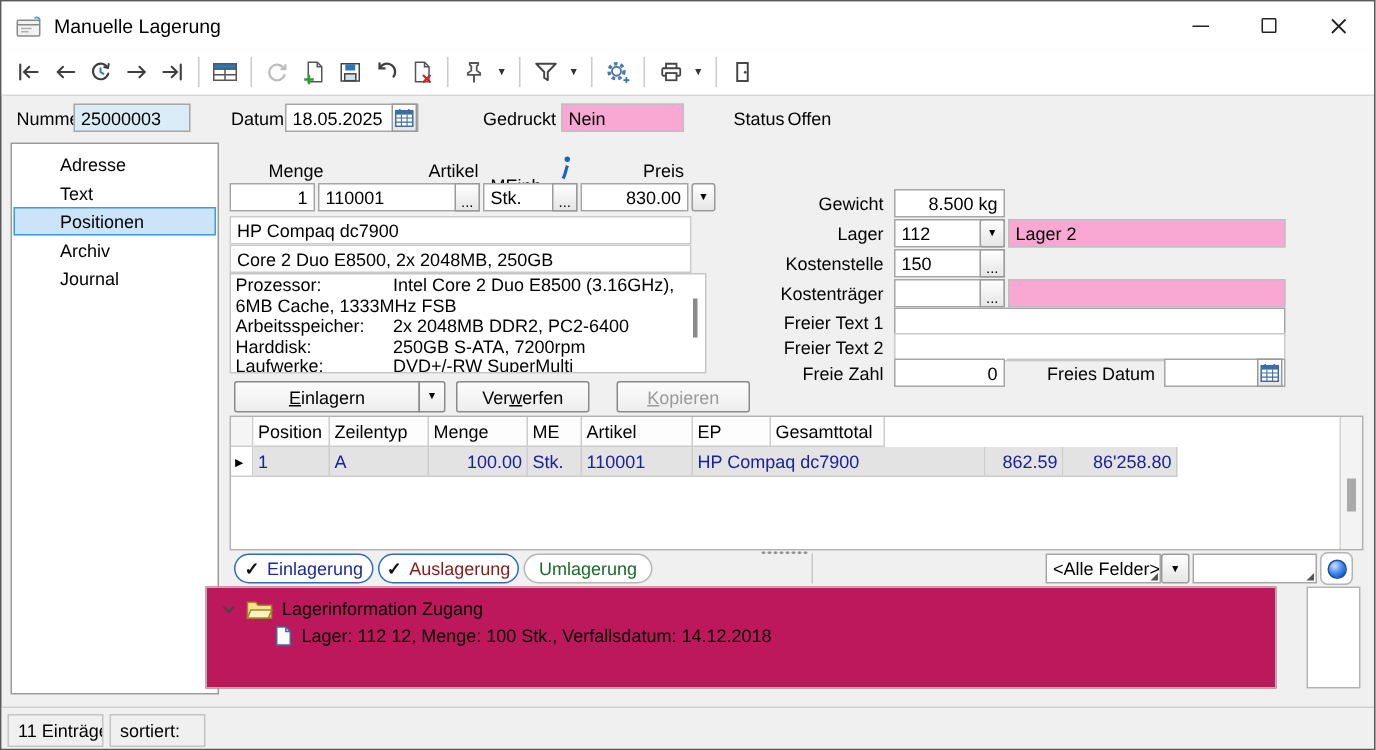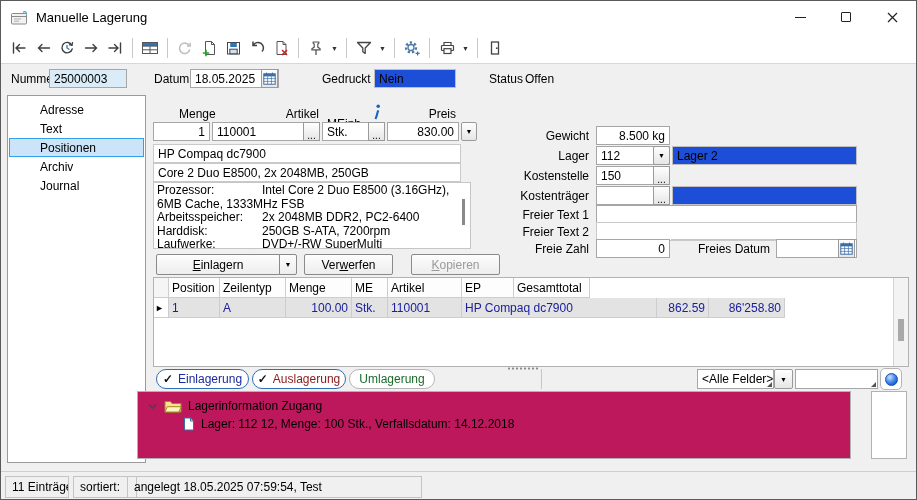--- a/index.html
+++ b/index.html
@@ -17,21 +17,21 @@
 .max-glyph{width:10px;height:10px;border:1.2px solid #222;border-radius:1px}
 
 .toolbar{position:absolute;left:0;top:32px;width:100%;height:31px;background:#fff;border-bottom:1px solid #d7d7d7;display:flex;align-items:center;padding-left:6px}
 .tbtn{height:26px;min-width:24px;display:flex;align-items:center;justify-content:center;border-radius:3px}
 .tdrop{width:13px;height:26px;display:flex;align-items:center;justify-content:center;font-size:7px;color:#333}
 .tsep{width:1px;height:20px;background:#c9c9c9;margin:0 5px}
 
 .lbl{position:absolute;white-space:nowrap;line-height:14px}
 .lbl-r{position:absolute;text-align:right;white-space:nowrap;line-height:14px}
 .field{position:absolute;height:19px;border:1px solid #a6a6a6;background:#fff;display:flex;align-items:center;padding:0 4px;white-space:nowrap;overflow:hidden}
-.field.ro{background:#1d4ed8;border-color:#bfbfbf}
+.field.ro{background:#f9a8d4;border-color:#bfbfbf}
 .field.num{justify-content:flex-end}
 .field.noborder{border-color:#c9c9c9}
 .inbtn{position:absolute;right:-1px;top:-1px;height:19px;width:17px;border:1px solid #9a9a9a;background:linear-gradient(#fefefe,#e6e6e6);display:flex;align-items:flex-end;justify-content:center;font-size:10px;line-height:9px}
 .sqbtn{position:absolute;height:19px;border:1px solid #9a9a9a;background:linear-gradient(#fefefe,#e6e6e6);display:flex;align-items:center;justify-content:center;font-size:7px;border-radius:2px}
 .btn{position:absolute;height:21px;border:1px solid #8a8a8a;background:linear-gradient(#fdfdfd,#ededed);display:flex;align-items:center;justify-content:center;border-radius:2px}
 .btn.disabled{color:#9a9a9a}
 
 .sidebar{position:absolute;left:6px;top:94px;width:139px;height:368px;background:#fff;border:1px solid #9a9a9a;padding-top:4px}
 .side-item{height:19px;line-height:19px;padding-left:30px;margin:0 1px;border:1px solid transparent}
 .side-item.sel{background:#cbe4fa;border-color:#35a0e8}
@@ -375,17 +375,16 @@
           <path d="M7.5 1v3h3" fill="none" stroke="#3a6ea5"></path>
         </svg>
       <span>Lager: 112 12, Menge: 100 Stk., Verfallsdatum: 14.12.2018</span>
     </div>
   </div>
   <div class="sidebox"></div>
 
   <div class="statusbar">
     <div class="sb-cell" style="left:4px;width:64px">11 Einträge</div>
     <div class="sb-cell" style="left:72px;width:64px">sortiert:</div>
-    <div class="sb-cell" style="left:126px;width:295px">angelegt 18.05.2025 07:59:54, Test</div>
 
   </div>
 
 </div>
 
 </body></html>

